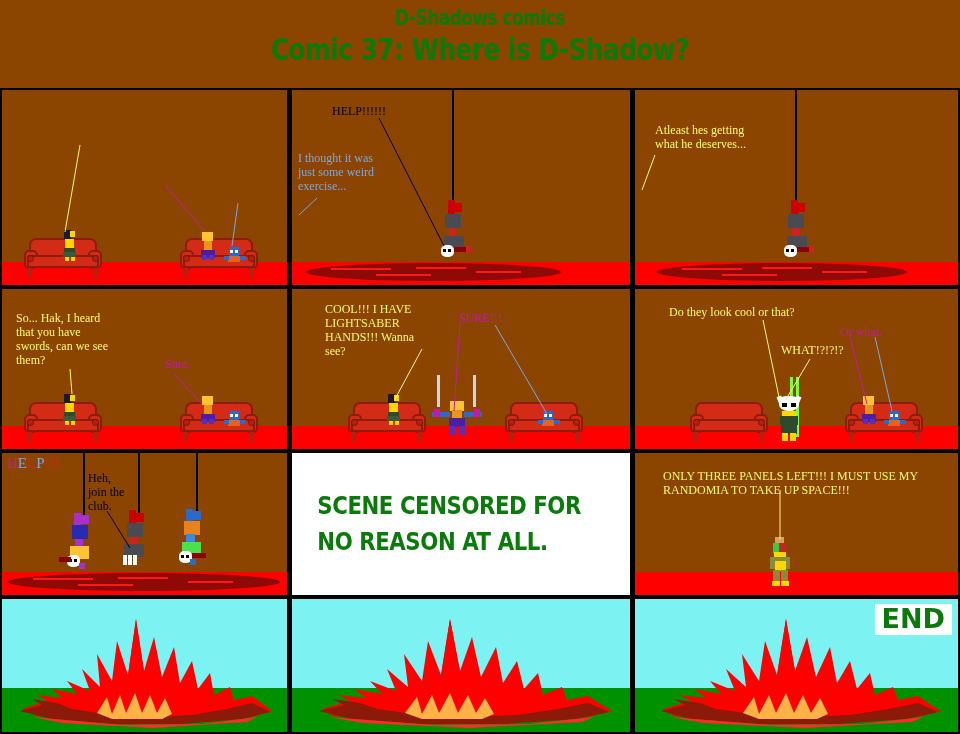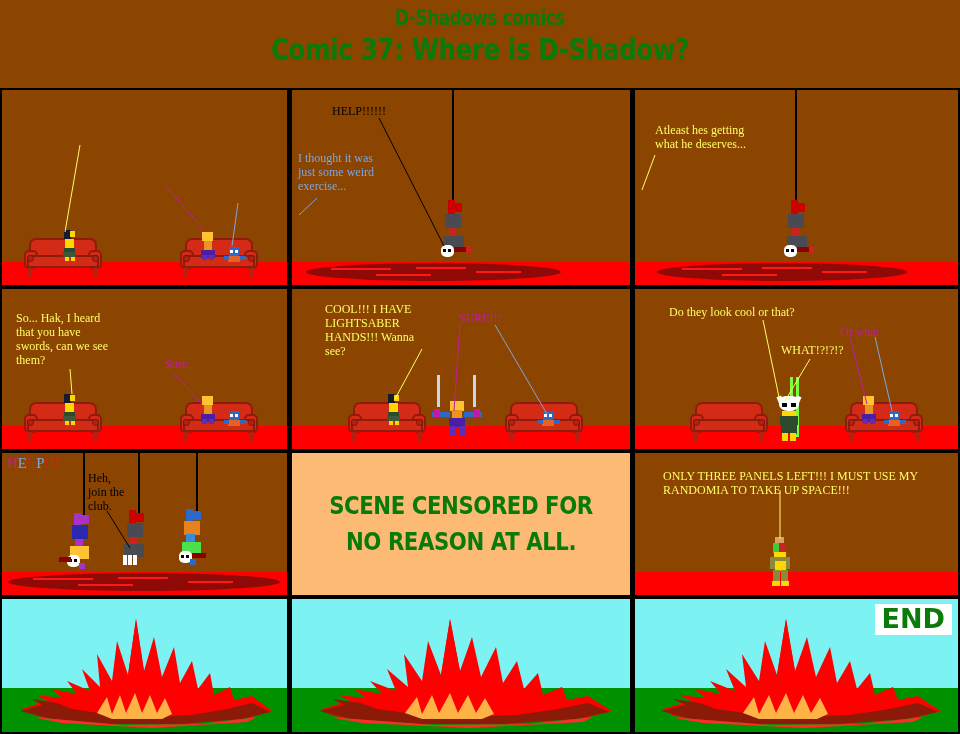--- a/index.html
+++ b/index.html
@@ -126,23 +126,22 @@
     line-height:14px;
     white-space:pre-line;
   }
   .sp-yellow{color:#FFFF66;}
   .sp-magenta{color:#C51AA8;}
   .sp-blue{color:#7CA7E0;}
   .sp-black{color:#000000;}
 
   
   .censored{
-    background:#fdba74;
+    background:#ffffff;
     display:flex;align-items:center;justify-content:center;
-    text-align:center;
   }
   .censored-text{
     font-family:"DejaVu Sans", sans-serif;
     font-weight:bold;font-size:25px;color:#0a7a0a;
     transform:scaleX(0.85);line-height:36px;letter-spacing:-0.5px;
   }
   
   .expl-panel{background:#7CF2F2;}
   .expl-ground{position:absolute;left:0;bottom:0;width:100%;height:44px;background:#009100;}
   .end-badge{

